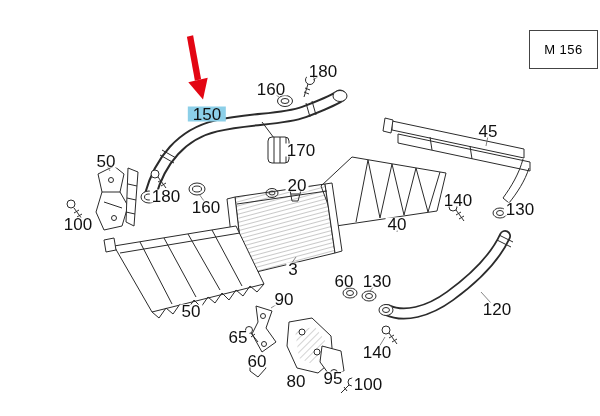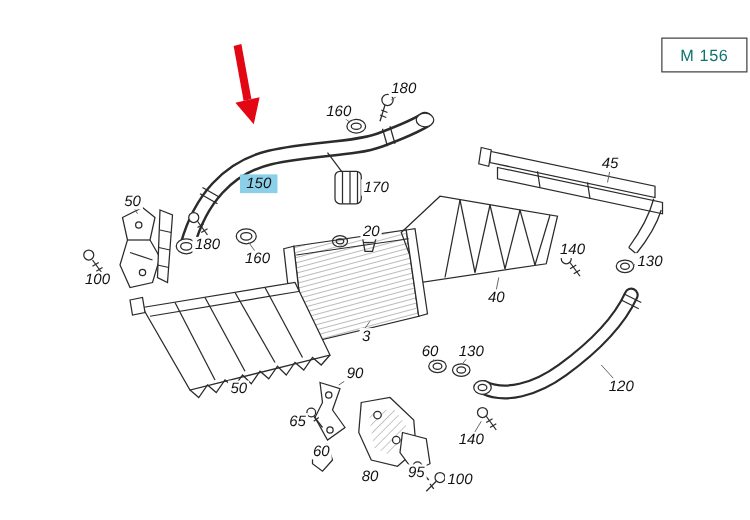--- a/index.html
+++ b/index.html
@@ -6,28 +6,28 @@
     --arrow-color:#e30613;
     --highlight-color:#8ccfe8;
     --line:#2b2b2b;
   }
   *{margin:0;padding:0;box-sizing:border-box;}
   body{background:#fff;font-family:"Liberation Sans","DejaVu Sans",sans-serif;}
   .canvas{position:relative;width:600px;height:416px;background:#fff;overflow:hidden;}
   .art{position:absolute;left:0;top:0;}
   .callout{
     position:absolute;transform:translate(-50%,-50%);
-    font-size:12px;line-height:13px;color:#111;background:#fff;
-    padding:0 2px;white-space:nowrap;cursor:pointer;z-index:5;font-style:italic;
+    font-size:17px;line-height:13px;color:#111;background:#fff;
+    padding:0 2px;white-space:nowrap;cursor:pointer;z-index:5;
   }
-  .callout.sel{background:var(--highlight-color);padding:1px 5px;margin-top:33px;}
+  .callout.sel{background:var(--highlight-color);padding:1px 5px;}
   .model-box{
-    position:absolute;left:529px;top:30px;width:69px;height:28px;
+    position:absolute;left:529px;top:30px;width:69px;height:39px;
     border:1px solid #444;display:flex;align-items:center;justify-content:center;
-    font-size:13px;color:#0f766e;letter-spacing:.5px;z-index:5;
+    font-size:13px;color:#000000;letter-spacing:.5px;z-index:5;
   }
 </style>
 </head>
 <body>
 
 <div class="canvas">
 
   <svg class="art" width="600" height="416" viewBox="0 0 600 416">
     <defs>
       <pattern id="coreHatch" patternUnits="userSpaceOnUse" width="4" height="4" patternTransform="rotate(75)">
@@ -252,21 +252,21 @@
   <span class="callout sel" style="left:207px;top:114px">150</span>
   <span class="callout" style="left:301px;top:150px">170</span>
   <span class="callout" style="left:488px;top:131px">45</span>
   <span class="callout" style="left:106px;top:161px">50</span>
   <span class="callout" style="left:78px;top:224px">100</span>
   <span class="callout" style="left:166px;top:196px">180</span>
   <span class="callout" style="left:206px;top:207px">160</span>
   <span class="callout" style="left:297px;top:185px">20</span>
   <span class="callout" style="left:458px;top:200px">140</span>
   <span class="callout" style="left:520px;top:209px">130</span>
-  <span class="callout" style="left:397px;top:238px">40</span>
+  <span class="callout" style="left:397px;top:224px">40</span>
   <span class="callout" style="left:293px;top:269px">3</span>
   <span class="callout" style="left:191px;top:311px">50</span>
   <span class="callout" style="left:344px;top:281px">60</span>
   <span class="callout" style="left:377px;top:281px">130</span>
   <span class="callout" style="left:284px;top:299px">90</span>
   <span class="callout" style="left:238px;top:337px">65</span>
   <span class="callout" style="left:257px;top:361px">60</span>
   <span class="callout" style="left:296px;top:381px">80</span>
   <span class="callout" style="left:333px;top:378px">95</span>
   <span class="callout" style="left:368px;top:384px">100</span>

